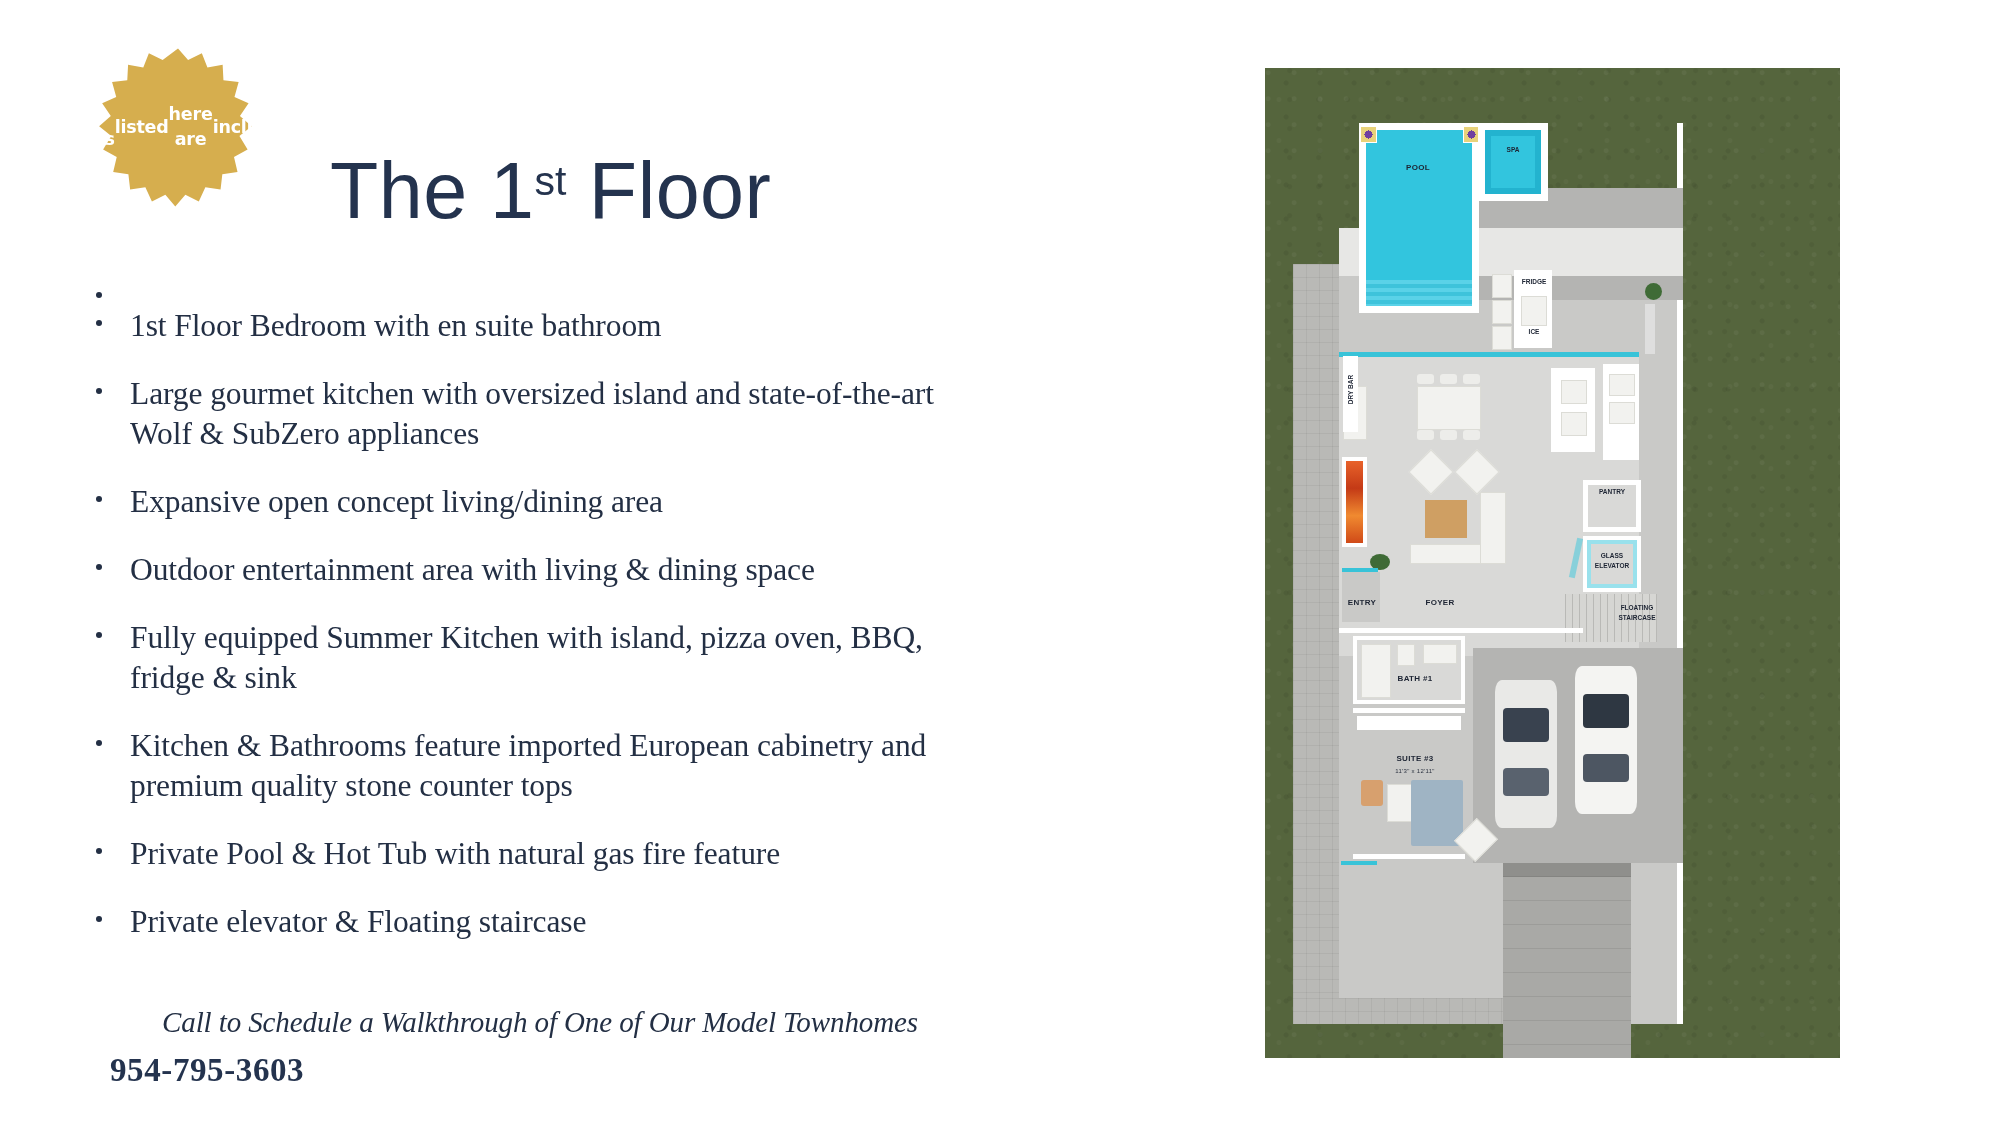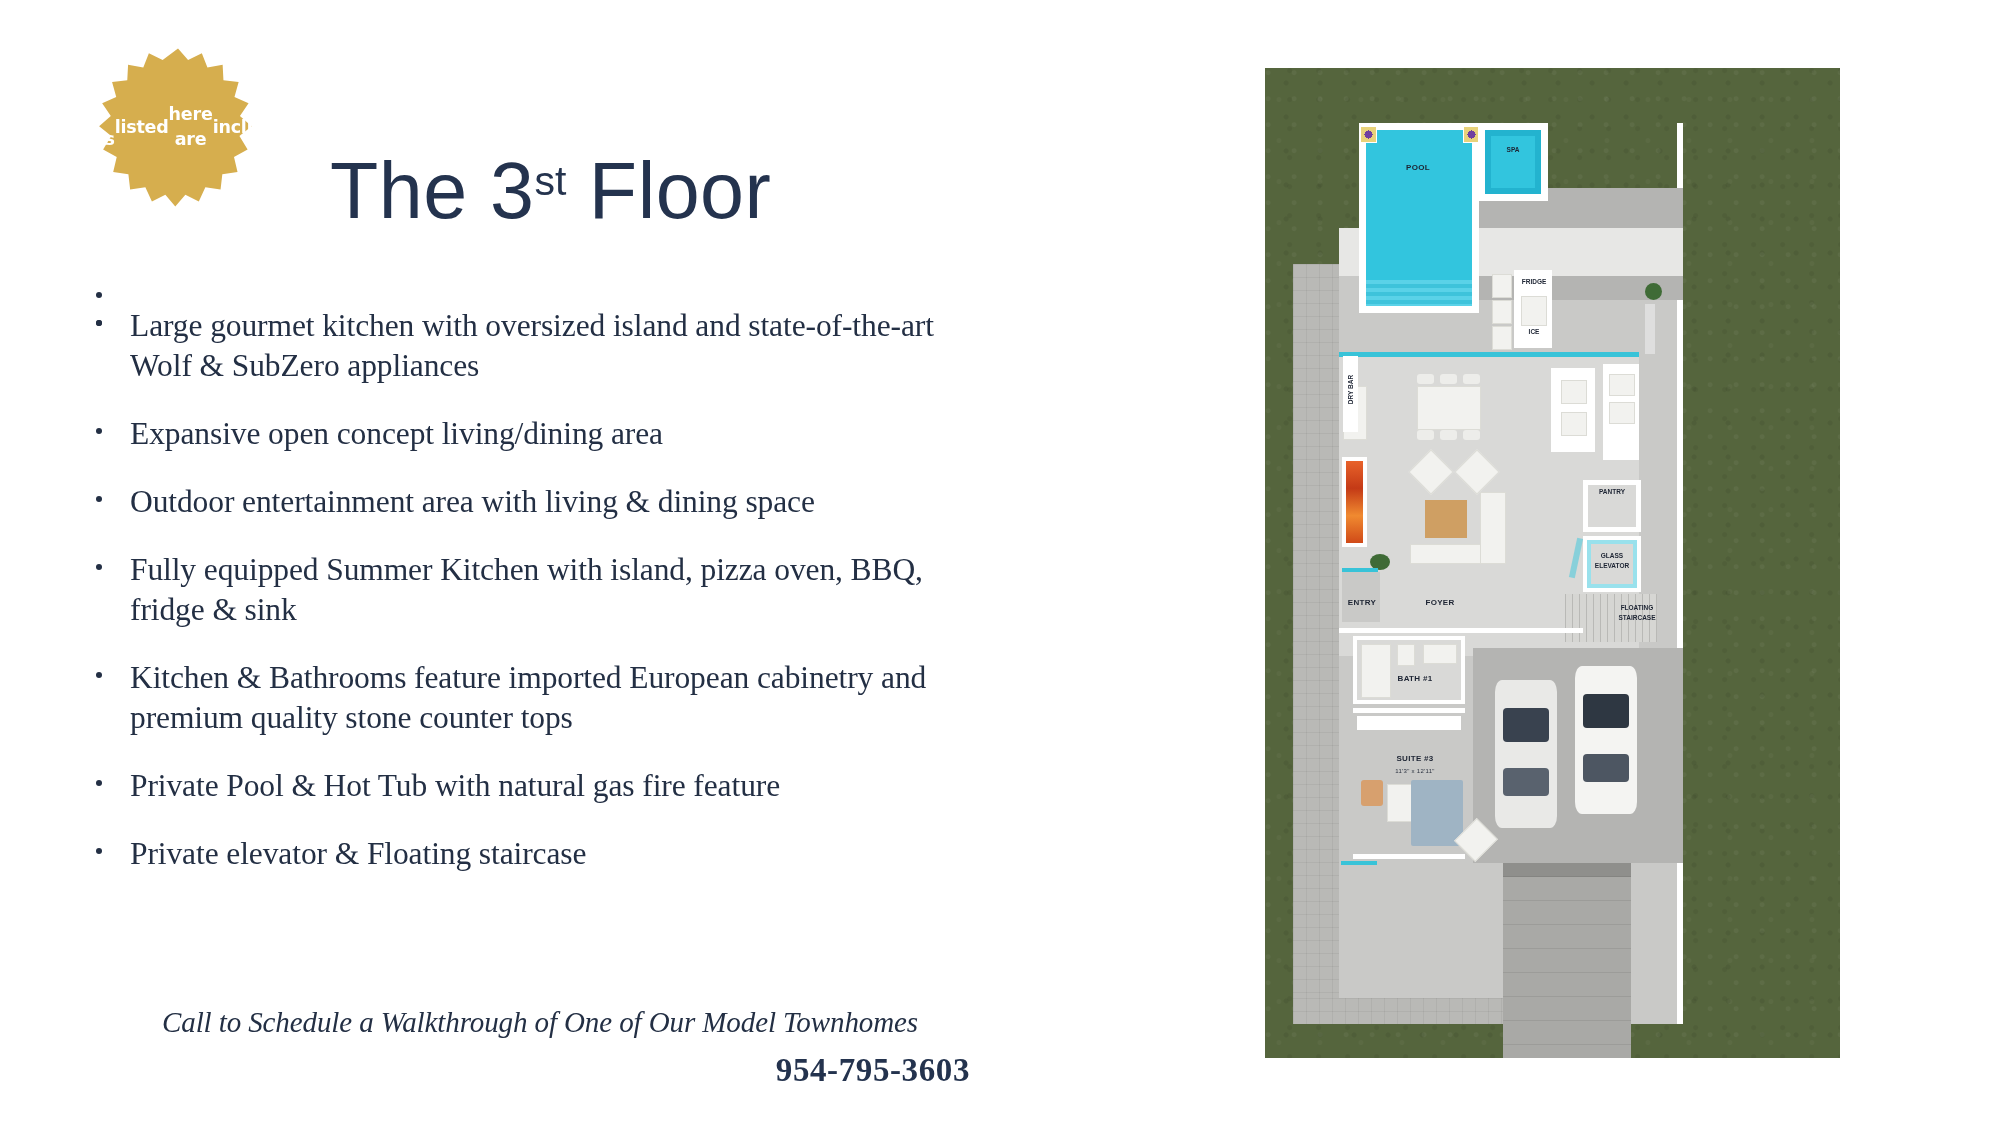--- a/index.html
+++ b/index.html
@@ -104,21 +104,21 @@
     font-family: "Liberation Serif", serif;
     font-style: italic;
     font-size: 29px;
     color: #232f44;
     letter-spacing: -0.1px;
   }
   .phone {
     position: absolute;
     left: 110px; top: 1052px;
     width: 860px;
-    text-align: right;
+    text-align: left;
     font-family: "Liberation Serif", serif;
     font-weight: bold;
     font-size: 33px;
     color: #24334e;
     letter-spacing: 0.6px;
   }
 
   
   .plan {
     position: absolute;
@@ -202,25 +202,25 @@
         <polygon fill="#d6ae4e" points="50,1 56.3,8.2 64.9,3.9 68.4,12.8 77.9,11.1 78.4,20.8 87.9,21.9 85.3,31.2 94.1,35.1 88.7,43.2 96,49.5 88.4,55.6 93.5,64 85,68.7 87.2,78.2 77.7,79.5 76.6,89.1 67.1,87.7 63,96.5 54.6,92.4 48.3,99.7 42.1,92.4 33.7,96.5 29.6,87.7 20.1,89.1 19,79.5 9.5,78.2 11.7,68.7 3.2,64 8.3,55.6 0.7,49.5 8,43.2 2.6,35.1 11.4,31.2 8.8,21.9 18.3,20.8 18.8,11.1 28.3,12.8 31.8,3.9 40.4,8.2"></polygon>
       </svg>
       <div class="badge-text">
         <span>All items</span>
         <span>listed</span>
         <span>here are</span>
         <span>included</span>
       </div>
     </div>
 
-    <h1 class="title"><span>The 3</span><span class="ord">st</span><span> Floor</span></h1>
+    <h1 class="title"><span>The 1</span><span class="ord">st</span><span> Floor</span></h1>
 
     <ul class="features">
       <li><span class="dot"></span></li>
-      <li><span class="dot"></span></li>
+      <li><span class="dot"></span><span>1st Floor Bedroom with en suite bathroom</span></li>
       <li><span class="dot"></span><span>Large gourmet kitchen with oversized island and state-of-the-art Wolf &amp; SubZero appliances</span></li>
       <li><span class="dot"></span><span>Expansive open concept living/dining area</span></li>
       <li><span class="dot"></span><span>Outdoor entertainment area with living &amp; dining space</span></li>
       <li><span class="dot"></span><span>Fully equipped Summer Kitchen with island, pizza oven, BBQ, fridge &amp; sink</span></li>
       <li><span class="dot"></span><span>Kitchen &amp; Bathrooms feature imported European cabinetry and premium quality stone counter tops</span></li>
       <li><span class="dot"></span><span>Private Pool &amp; Hot Tub with natural gas fire feature</span></li>
       <li><span class="dot"></span><span>Private elevator &amp; Floating staircase</span></li>
     </ul>
 
     <div class="cta">Call to Schedule a Walkthrough of One of Our Model Townhomes</div>

